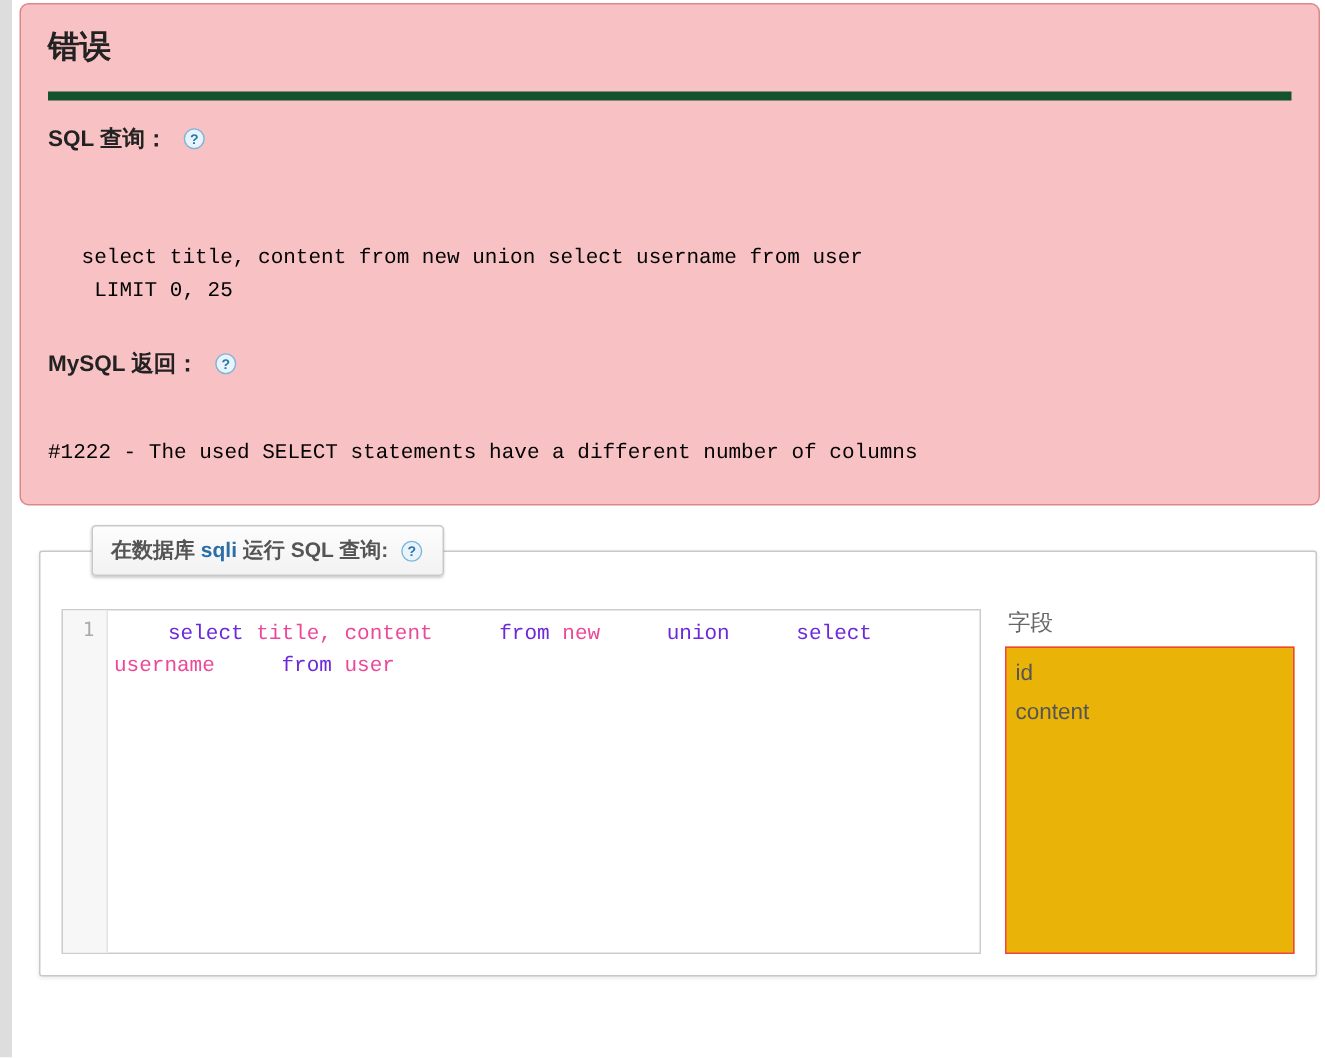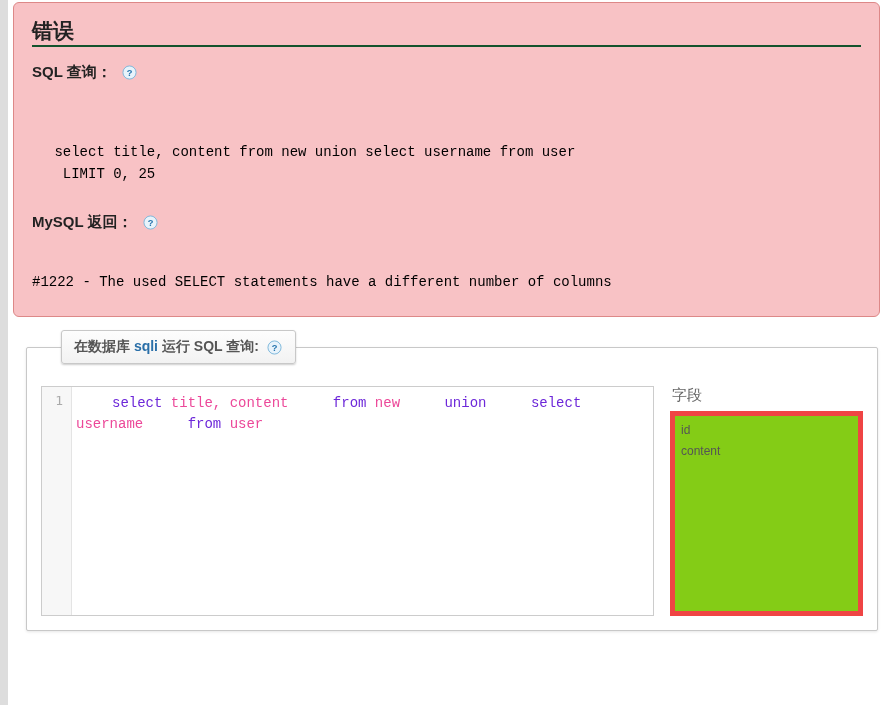--- a/index.html
+++ b/index.html
@@ -24,22 +24,22 @@
       background: #f8c2c5;
       border: 1px solid #dd8888;
       border-radius: 6px;
       padding: 14px 18px 22px 18px;
       margin: 2px 3px 0 5px;
     }
     .error-title {
       font-size: 21px;
       font-weight: bold;
       color: #222;
-      padding-bottom: 0;
-      border-bottom: 2px solid #14532d;
+      padding-bottom: 16px;
+      border-bottom: 6px solid #14532d;
       margin-bottom: 16px;
     }
     .subhead-row {
       display: flex; align-items: center;
       gap: 10px;
       margin-bottom: 0;
     }
     .subhead {
       font-size: 15px; font-weight: bold; color: #222;
     }
@@ -115,25 +115,25 @@
     .tok-kw { color: #6d28d9; margin-left: 36px; }
     .tok-plain { color: #ec4899; }
 
     .fields-col { width: 193px; }
     .fields-label {
       font-size: 15px; color: #666;
       margin-bottom: 6px;
       padding-left: 2px;
     }
     .fields-list {
-      border: 5px solid #ef4444;
-      background: #84cc16;
+      border: 1px solid #ef4444;
+      background: #eab308;
       padding: 4px 6px;
       min-height: 205px;
-      font-size: 12px;
+      font-size: 15px;
       color: #555;
     }
     .fields-list div {
       padding: 1px 0;
       cursor: pointer;
       line-height: 1.6;
     }
   </style>
 </head>
 <body>

